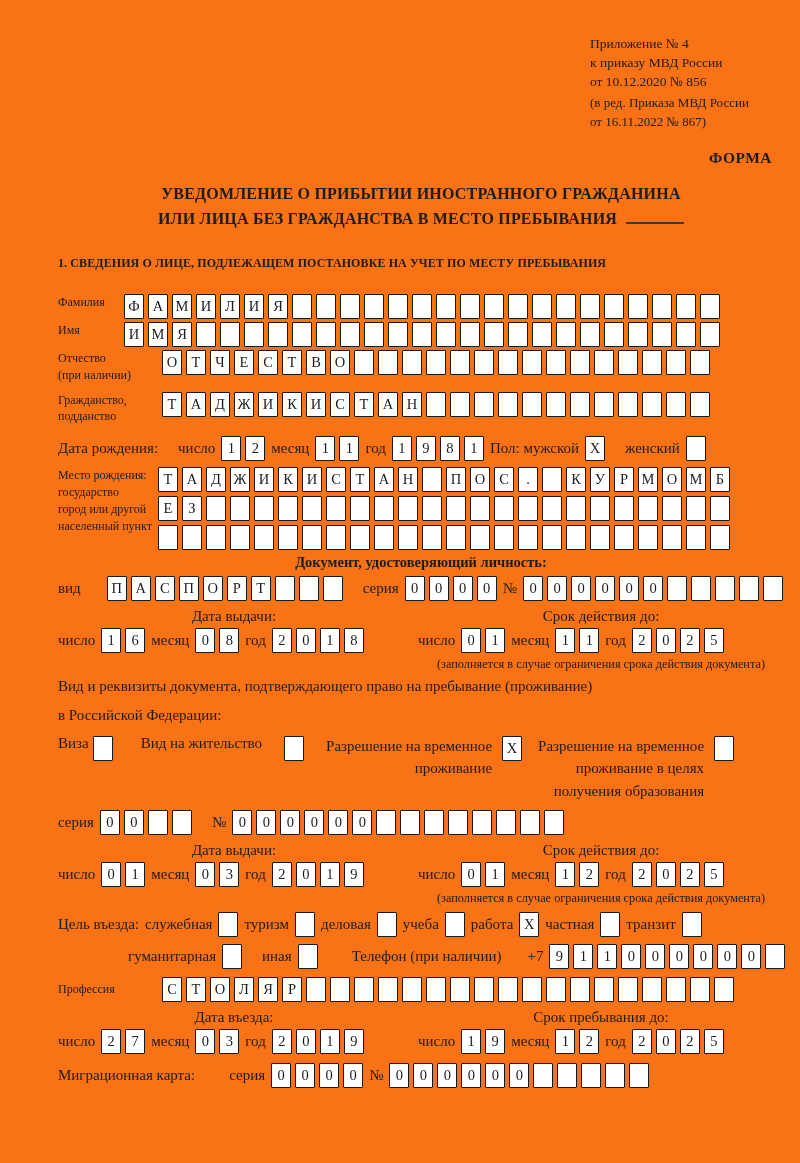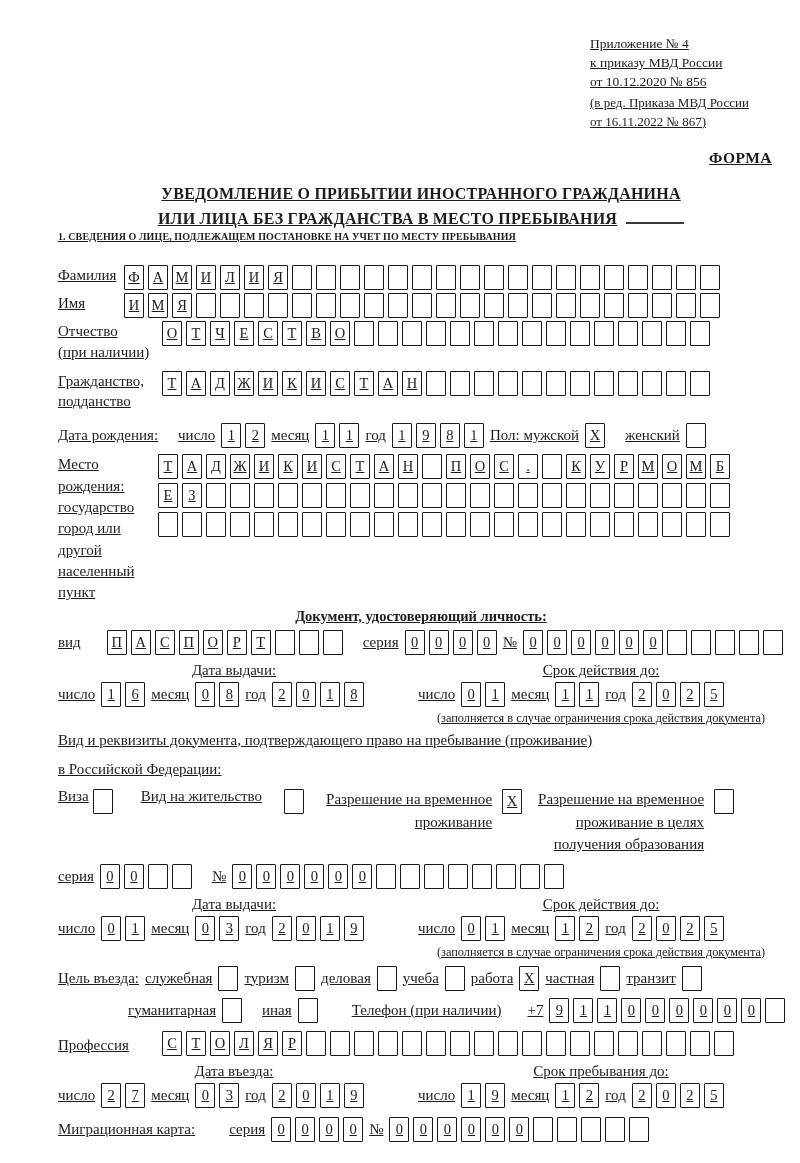--- a/index.html
+++ b/index.html
@@ -1,30 +1,30 @@
 <!DOCTYPE html>
 <html><head>
 <meta charset="utf-8">
 <style>
   * { margin:0; padding:0; box-sizing:border-box; }
   html,body { background:#888; }
   .page {
-    width:800px; height:1163px; margin:0 auto; background:#ffffff;
+    width:800px; height:1163px; margin:0 auto; background:#f97316;
     font-family:"Liberation Serif", serif; color:#1c1c1c;
-    padding:34px 16px 0 58px; overflow:hidden; position:relative;text-decoration:underline;
+    padding:34px 16px 0 58px; overflow:hidden; position:relative;
   }
   .hdr { width:170px; margin-left:auto; margin-right:24px; font-size:13.5px; line-height:1.42; }
   .hdr .small { font-size:13px; margin-top:3px; line-height:1.4; }
   .form-label { text-align:right; font-weight:bold; font-size:15.5px; margin:18px 12px 0 0; letter-spacing:0.5px; }
   .title { text-align:center; font-weight:bold; font-size:16px; line-height:1.55; margin-top:15px; letter-spacing:0.2px; }
   .blank-line { display:inline-block; width:58px; height:13px; border-bottom:2.5px solid #3a3a3a; margin-left:9px; }
-  .sec { font-weight:bold; font-size:10px; white-space:nowrap; letter-spacing:0.1px; }
+  .sec { font-weight:bold; font-size:12px; margin-top:25px; white-space:nowrap; letter-spacing:0.1px; }
   .formbody { margin-top:23px; }
   .row { display:flex; align-items:flex-start; margin-bottom:3px; }
-  .lbl { font-size:15px; line-height:1.35; }
+  .lbl { font-size:12px; line-height:1.35; }
   .w66 { width:66px; flex:none; }
   .w104 { width:104px; flex:none; }
   .w100 { width:100px; flex:none; }
   .cells { display:flex; gap:4px; flex-wrap:nowrap; }
   .cell {
     width:20px; min-width:20px; height:25px; border:1.7px solid #191919; border-radius:1px;
     display:inline-flex; align-items:center; justify-content:center;
     font-size:14.5px; background:#fff;
   }
   .mb4 { margin-bottom:4px; }

